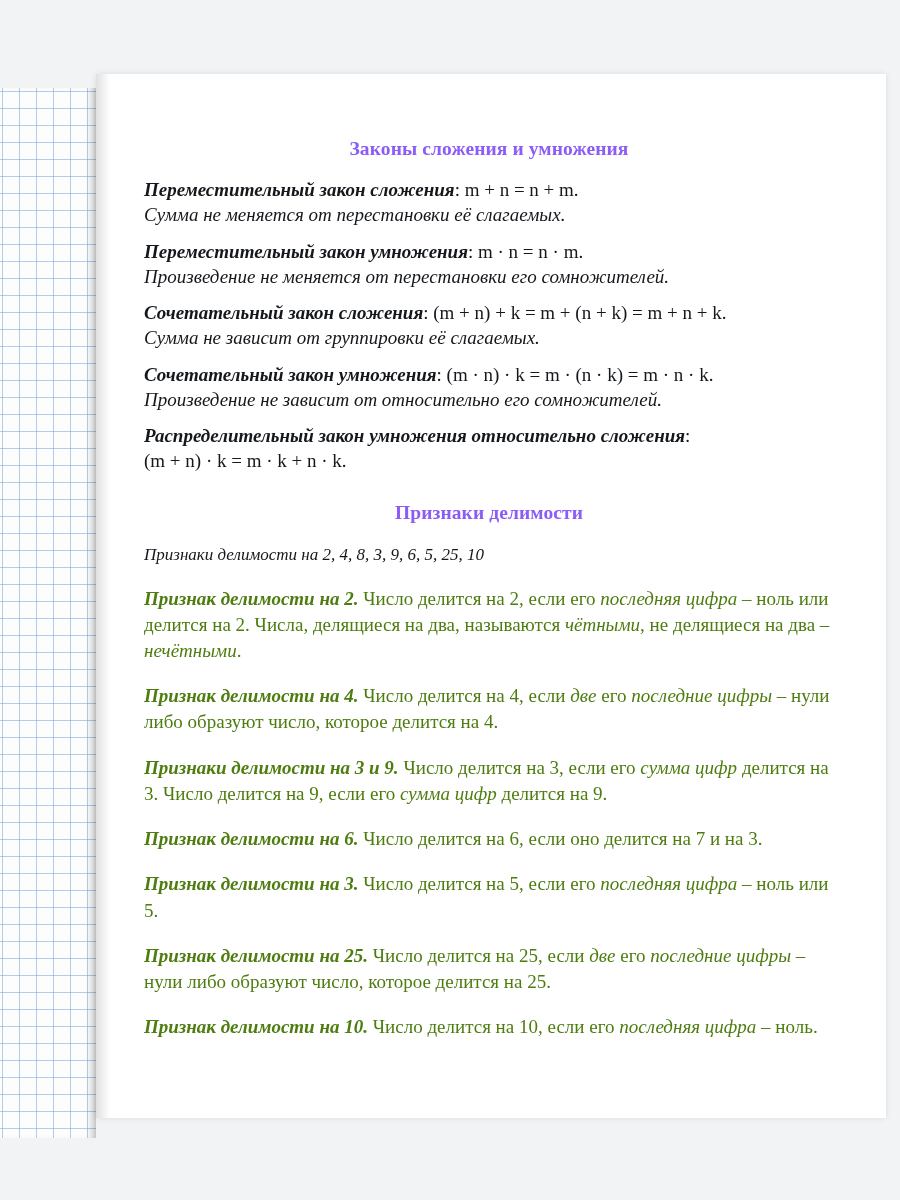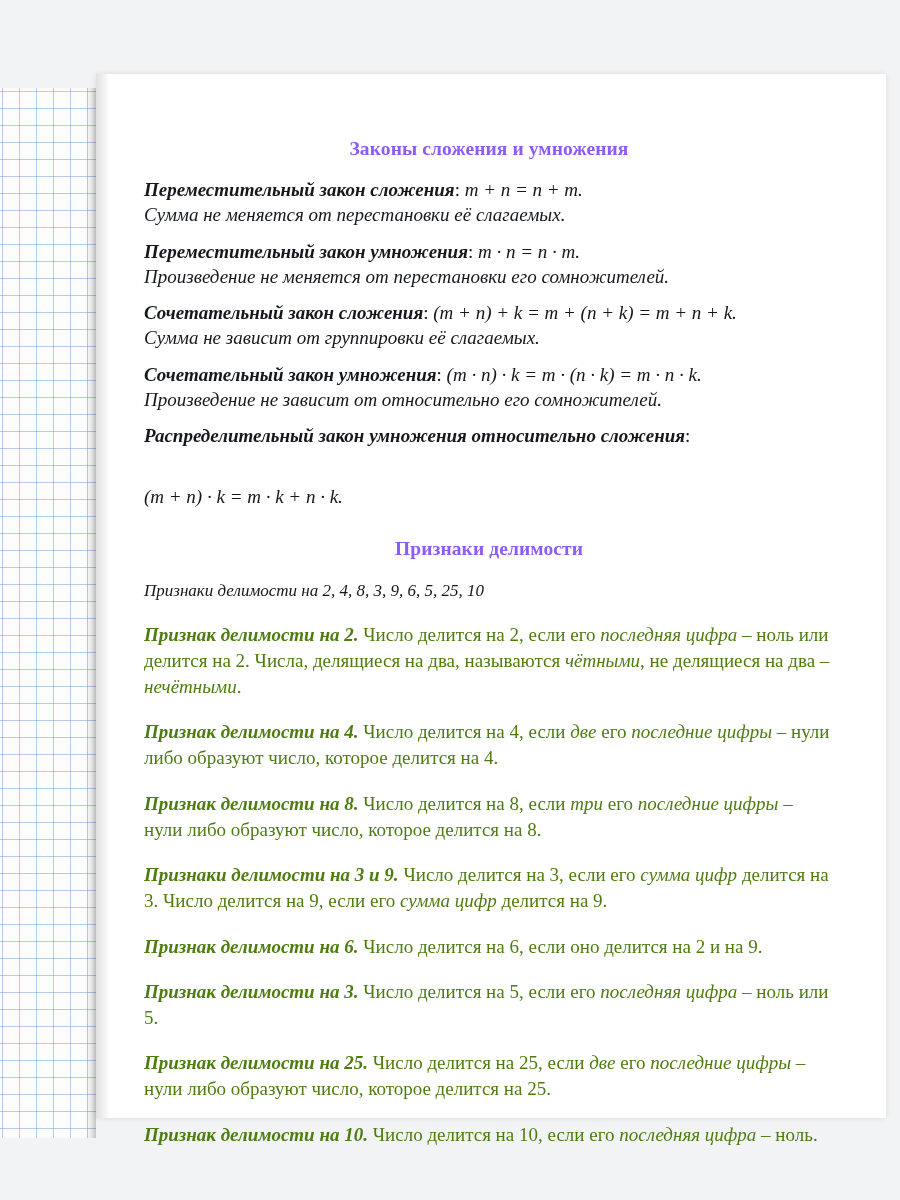--- a/index.html
+++ b/index.html
@@ -83,22 +83,20 @@
   .law-line {
     font-size: 19px;
     line-height: 1.33;
     color: #14171b;
   }
   .law-name {
     font-weight: bold;
     font-style: italic;
   }
   .formula {
-    font-style: italic;
-    margin-top: 36px;
   }
   .law-desc {
     font-style: italic;
     font-size: 19px;
     line-height: 1.33;
     color: #14171b;
   }
   .intro-line {
     font-style: italic;
     font-size: 17px;
@@ -172,23 +170,22 @@
 
       </div>
 
       <h2 class="section-title second">Признаки делимости</h2>
 
       <div class="intro-line">Признаки делимости на 2, 4, 8, 3, 9, 6, 5, 25, 10</div>
 
       <div>
         <p class="rule"><b>Признак делимости на 2.</b><span> Число делится на 2, если его <i>последняя цифра</i> – ноль или делится на 2. Числа, делящиеся на два, называются <i>чётными</i>, не делящиеся на два – <i>нечётными</i>.</span></p>
         <p class="rule"><b>Признак делимости на 4.</b><span> Число делится на 4, если <i>две</i> его <i>последние цифры</i> – нули либо образуют число, которое делится на 4.</span></p>
-        <p class="rule"><b>Признак делимости на 8.</b><span> Число делится на 8, если <i>три</i> его <i>последние цифры</i> – нули либо образуют число, которое делится на 8.</span></p>
         <p class="rule"><b>Признаки делимости на 3 и 9.</b><span> Число делится на 3, если его <i>сумма цифр</i> делится на 3. Число делится на 9, если его <i>сумма цифр</i> делится на 9.</span></p>
-        <p class="rule"><b>Признак делимости на 6.</b><span> Число делится на 6, если оно делится на 2 и на 9.</span></p>
+        <p class="rule"><b>Признак делимости на 6.</b><span> Число делится на 6, если оно делится на 7 и на 3.</span></p>
         <p class="rule"><b>Признак делимости на 3.</b><span> Число делится на 5, если его <i>последняя цифра</i> – ноль или 5.</span></p>
         <p class="rule"><b>Признак делимости на 25.</b><span> Число делится на 25, если <i>две</i> его <i>последние цифры</i> – нули либо образуют число, которое делится на 25.</span></p>
         <p class="rule"><b>Признак делимости на 10.</b><span>  Число делится на 10, если его <i>последняя цифра</i> – ноль.</span></p>
       </div>
 
     </div>
   </div>
 </div>
 
 </body></html>

